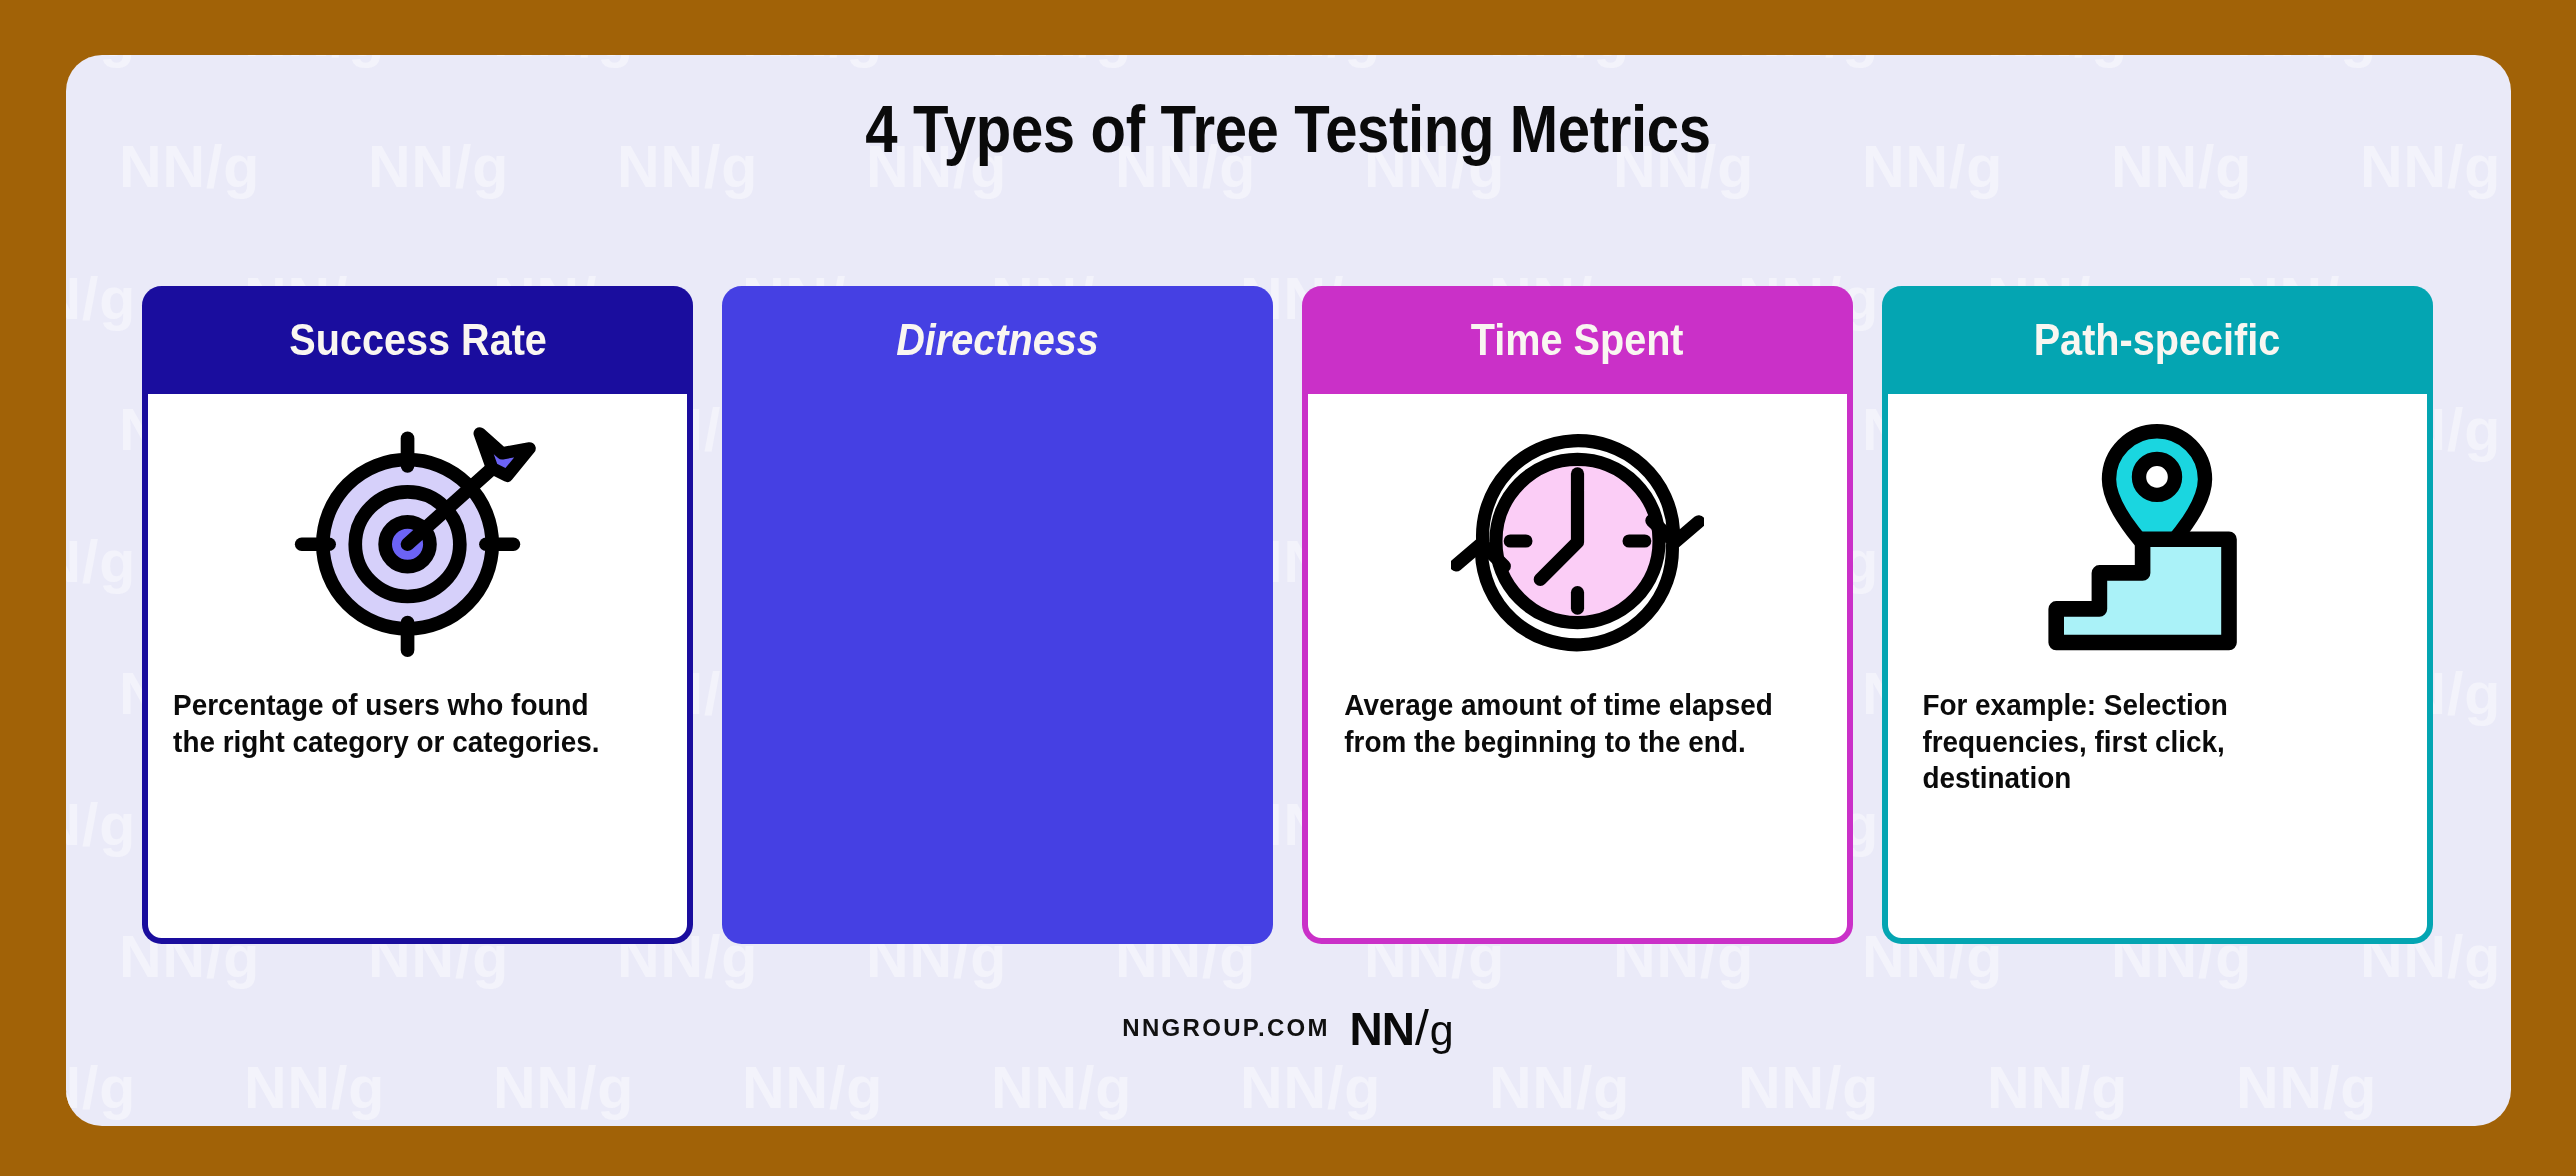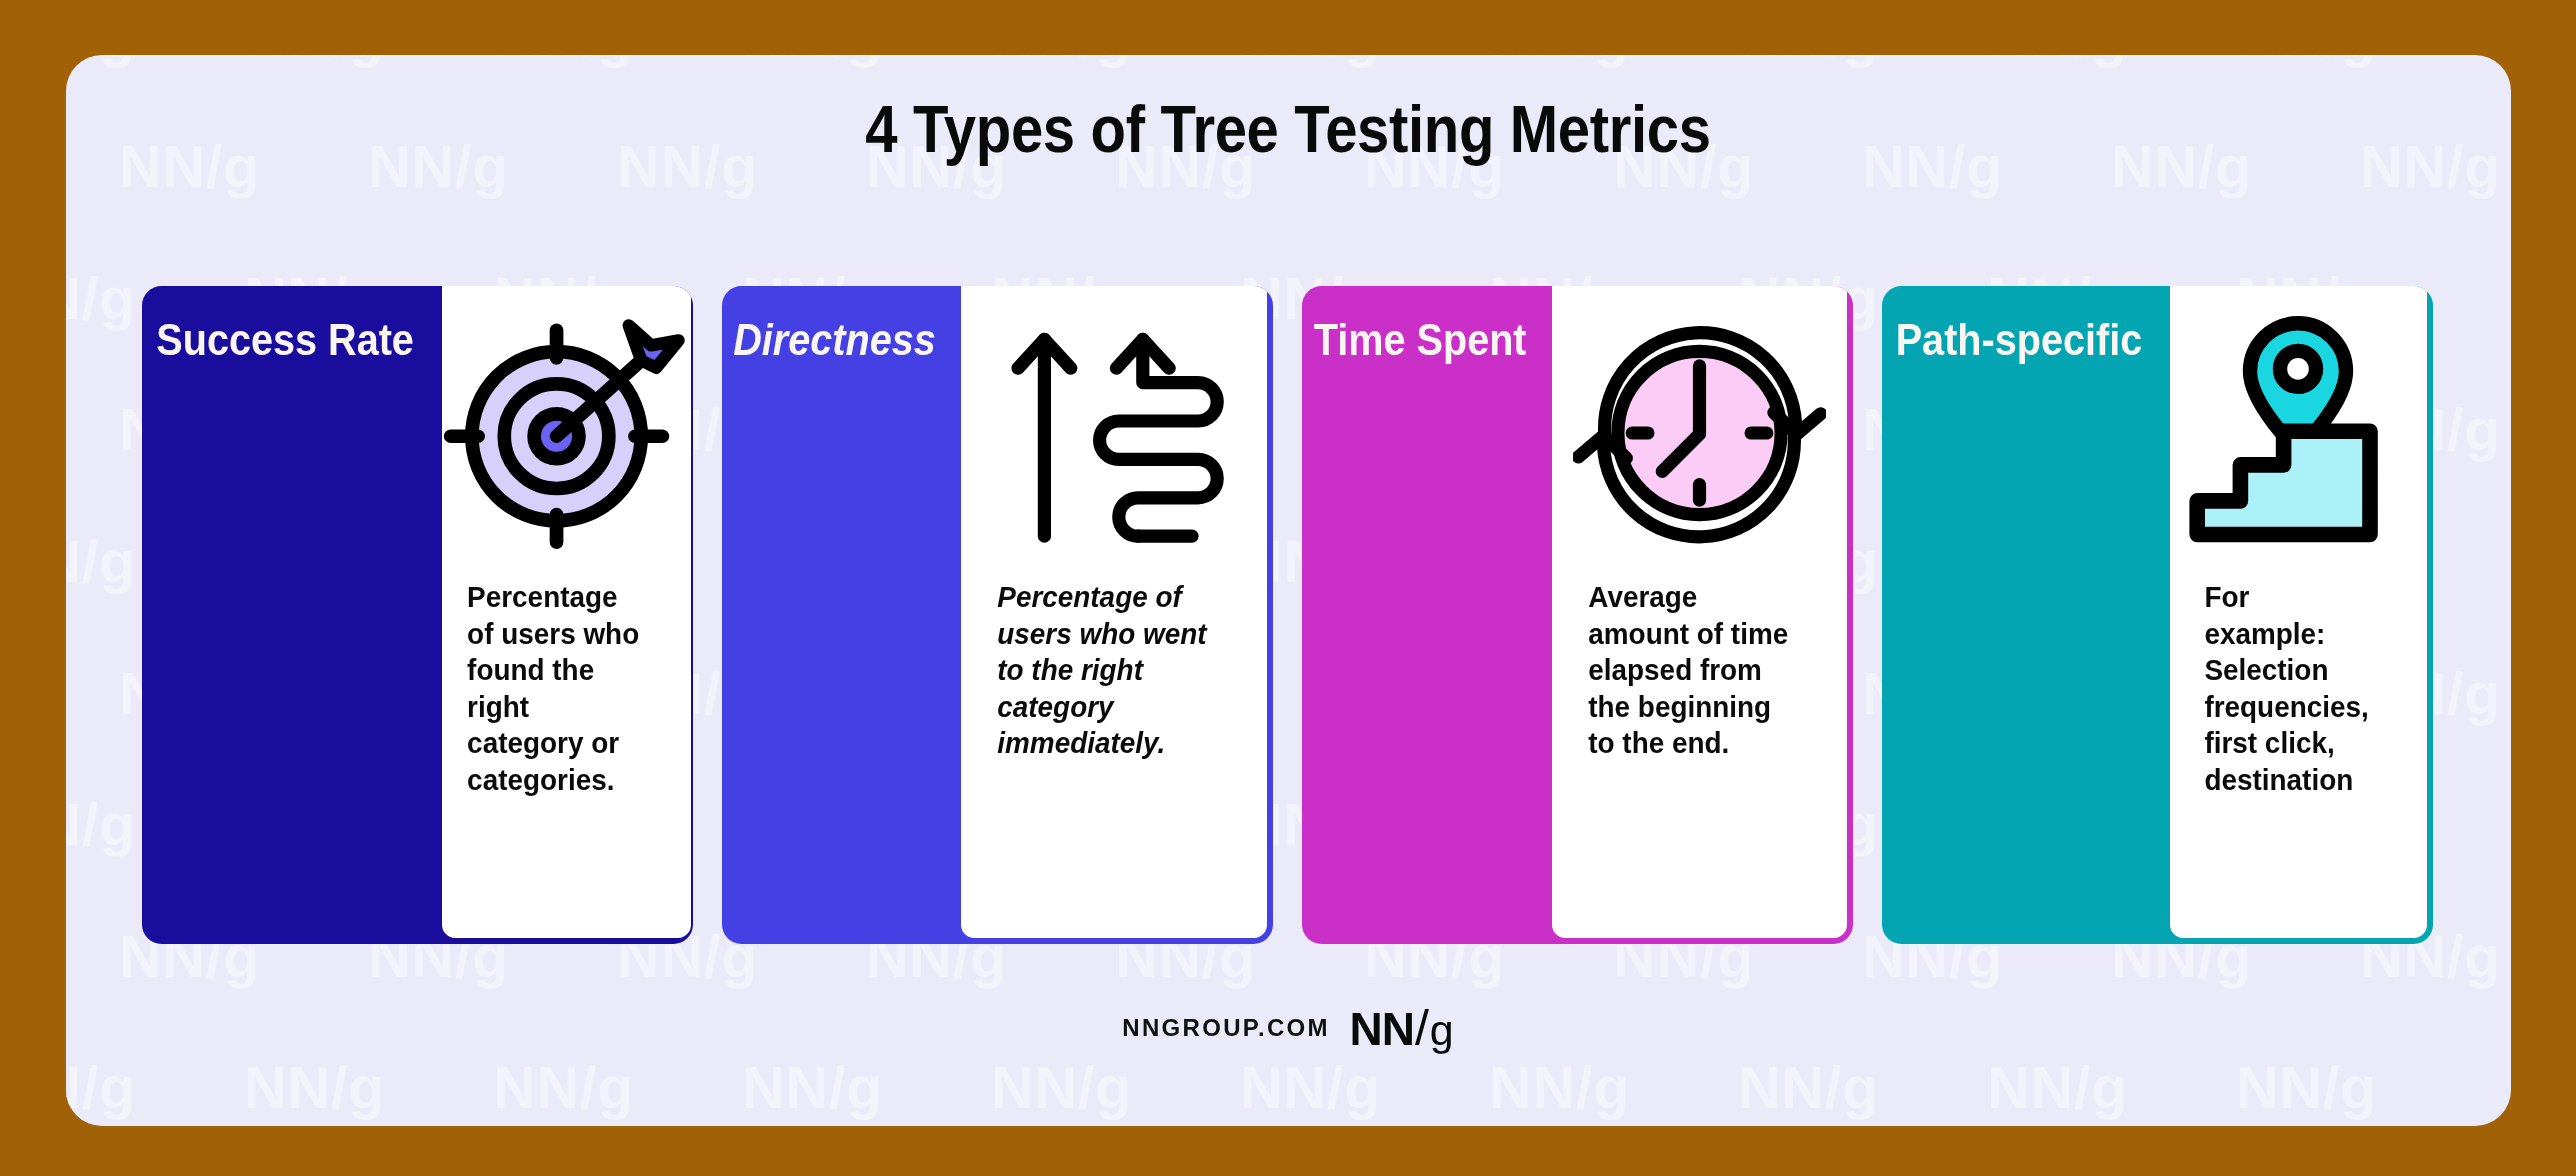--- a/index.html
+++ b/index.html
@@ -78,24 +78,23 @@
     height: 658px;
     display: flex;
     gap: 28.5px;
     z-index: 4;
   }
 
   .card {
     flex: 1 1 0;
     border-radius: 19.6px;
     display: flex;
-    flex-direction: row;
+    flex-direction: column;
     overflow: hidden;
     box-sizing: border-box;
-    gap: 8px;
   }
 
   .card-header {
     height: 108px;
     display: flex;
     align-items: center;
     justify-content: center;
     flex: 0 0 auto;
   }
   .card-header-label {
@@ -319,36 +318,20 @@
         <div class="card-text">
           <div class="card-text-inner">Percentage of users who found the right category or categories.</div>
         </div>
       </div>
     </div>
 
     <div class="card card-2" id="card-1" style="background: rgb(69, 64, 227); font-style: italic;">
       <div class="card-header">
         <span class="card-header-label">Directness</span>
       </div>
-      <div class="card-body">
-        <div class="icon-wrap">
-          <svg width="240" height="240" viewBox="0 0 200 200">
-            <g fill="none" stroke="#000" stroke-width="11" stroke-linecap="round" stroke-linejoin="round">
-              <line x1="42" y1="186" x2="42" y2="22"></line>
-              <polyline points="20,46 42,22 64,46"></polyline>
-              <polyline points="120,186 165,186"></polyline>
-              <path d="M120 186 a16 16 0 0 1 0 -32 L170 154 a16 16 0 0 0 0 -32 L104 122 a16 16 0 0 1 0 -32 L170 90 a16 16 0 0 0 0 -32 L124 58 L124 22"></path>
-              <polyline points="102,46 124,22 146,46"></polyline>
-            </g>
-          </svg>
-        </div>
-        <div class="card-text">
-          <div class="card-text-inner">Percentage of users who went to the right category immediately.</div>
-        </div>
-      </div>
     </div>
 
     <div class="card card-3" id="card-2" style="background: rgb(202, 48, 200);">
       <div class="card-header">
         <span class="card-header-label">Time Spent</span>
       </div>
       <div class="card-body">
         <div class="icon-wrap">
           <svg width="253" height="240" viewBox="0 0 210 200">
             <circle cx="105" cy="100" r="68" fill="#fbcdf6" stroke="#000" stroke-width="11"></circle>

